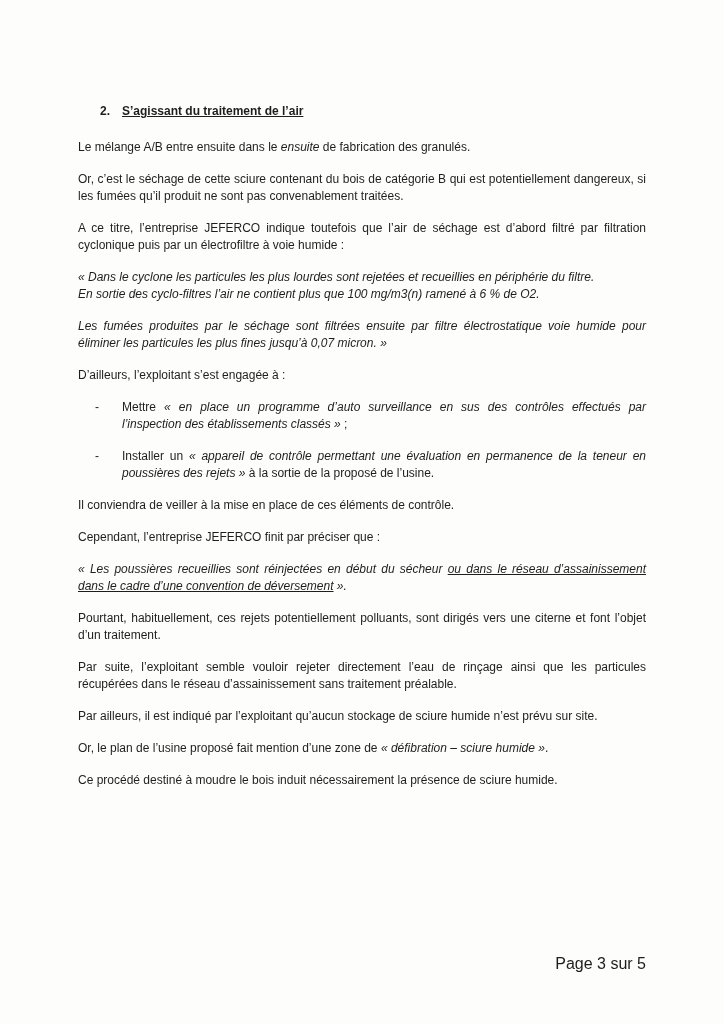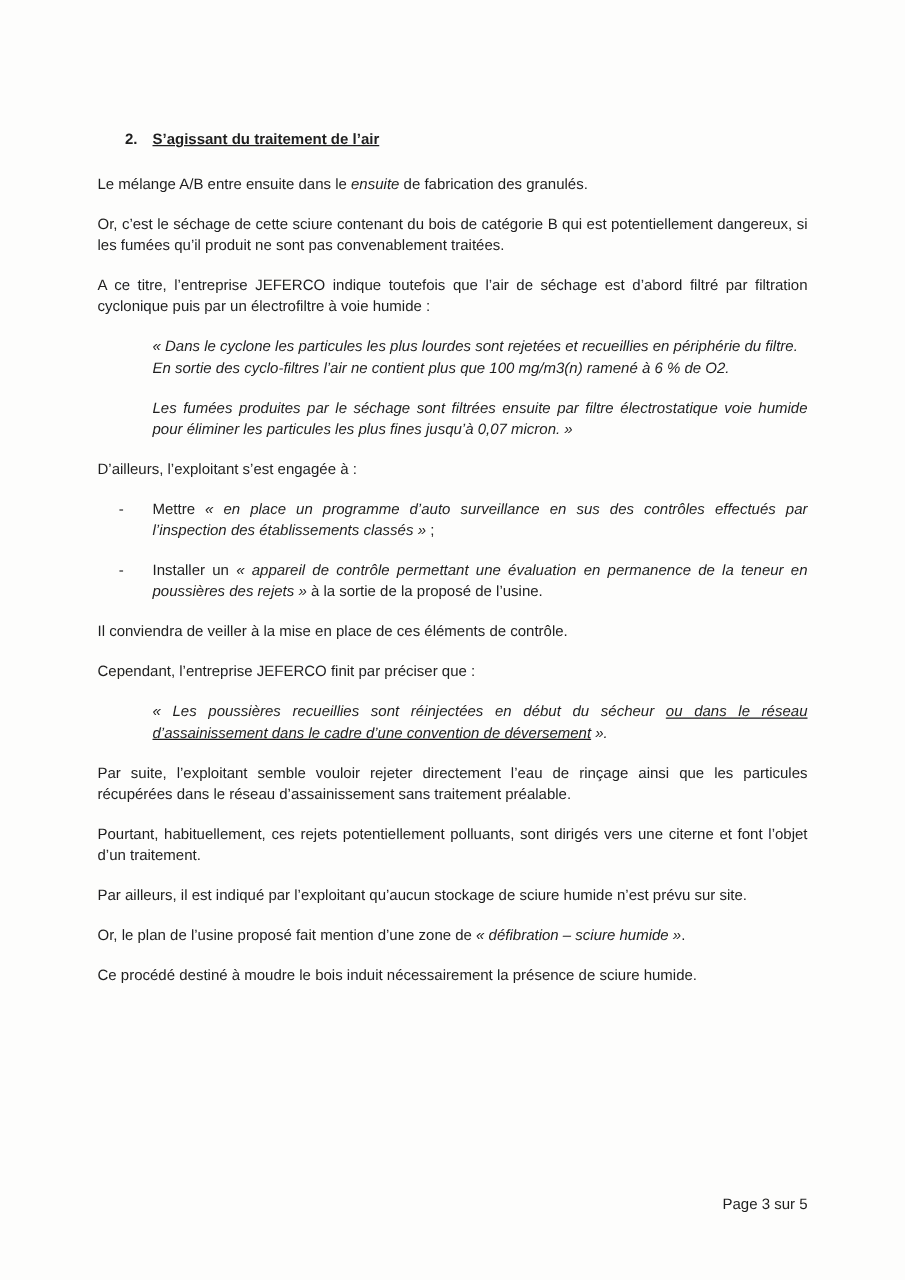--- a/index.html
+++ b/index.html
@@ -28,21 +28,20 @@
     font-size: 12px;
     font-weight: bold;
     padding-left: 22px;
     margin-bottom: 19px;
     display: flex;
   }
   .h-num { width: 22px; flex: none; }
   .h-title { text-decoration: underline; text-align: center; }
   .para { margin-bottom: 15px; text-align: justify; }
   .quote {
-    margin-left: 44px;
     margin-bottom: 15px;
     font-style: italic;
     text-align: justify;
   }
   .quote .block { display: block; }
   .bullet {
     position: relative;
     padding-left: 44px;
     margin-bottom: 15px;
     text-align: justify;
@@ -52,21 +51,21 @@
     left: 17px;
     top: 0;
     font-style: normal;
   }
   .it { font-style: italic; }
   .ul { text-decoration: underline; }
   .footer {
     position: absolute;
     right: 78px;
     top: 955px;
-    font-size: 12px;
+    font-size: 16px;
     color: #1e1e1e;
   }
 </style>
 </head>
 <body>
 
 <div class="page">
   <div class="content">
 
     <h2 class="heading">
@@ -99,23 +98,23 @@
       <span class="dash">-</span><span>Installer un </span><span class="it">« appareil de contrôle permettant une évaluation en permanence de la teneur en poussières des rejets »</span><span> à la sortie de la proposé de l’usine.</span>
     </div>
 
     <p class="para">Il conviendra de veiller à la mise en place de ces éléments de contrôle.</p>
 
     <p class="para">Cependant, l’entreprise JEFERCO finit par préciser que :</p>
 
     <div class="quote"><span>« Les poussières recueillies sont réinjectées en début du sécheur </span><span class="ul">ou dans le réseau d’assainissement dans le cadre d’une convention de déversement</span><span> ».</span></div>
 
 
+    <p class="para">Pourtant, habituellement, ces rejets potentiellement polluants, sont dirigés vers une citerne et font l’objet d’un traitement.</p>
+
     <p class="para">Par suite, l’exploitant semble vouloir rejeter directement l’eau de rinçage ainsi que les particules récupérées dans le réseau d’assainissement sans traitement préalable.</p>
-
-    <p class="para">Pourtant, habituellement, ces rejets potentiellement polluants, sont dirigés vers une citerne et font l’objet d’un traitement.</p>
 
     <p class="para">Par ailleurs, il est indiqué par l’exploitant qu’aucun stockage de sciure humide n’est prévu sur site.</p>
 
     <p class="para"><span>Or, le plan de l’usine proposé fait mention d’une zone de </span><span class="it">« défibration – sciure humide »</span><span>.</span></p>
 
     <p class="para">Ce procédé destiné à moudre le bois induit nécessairement la présence de sciure humide.</p>
 
   </div>
 
   <div class="footer">Page 3 sur 5</div>

